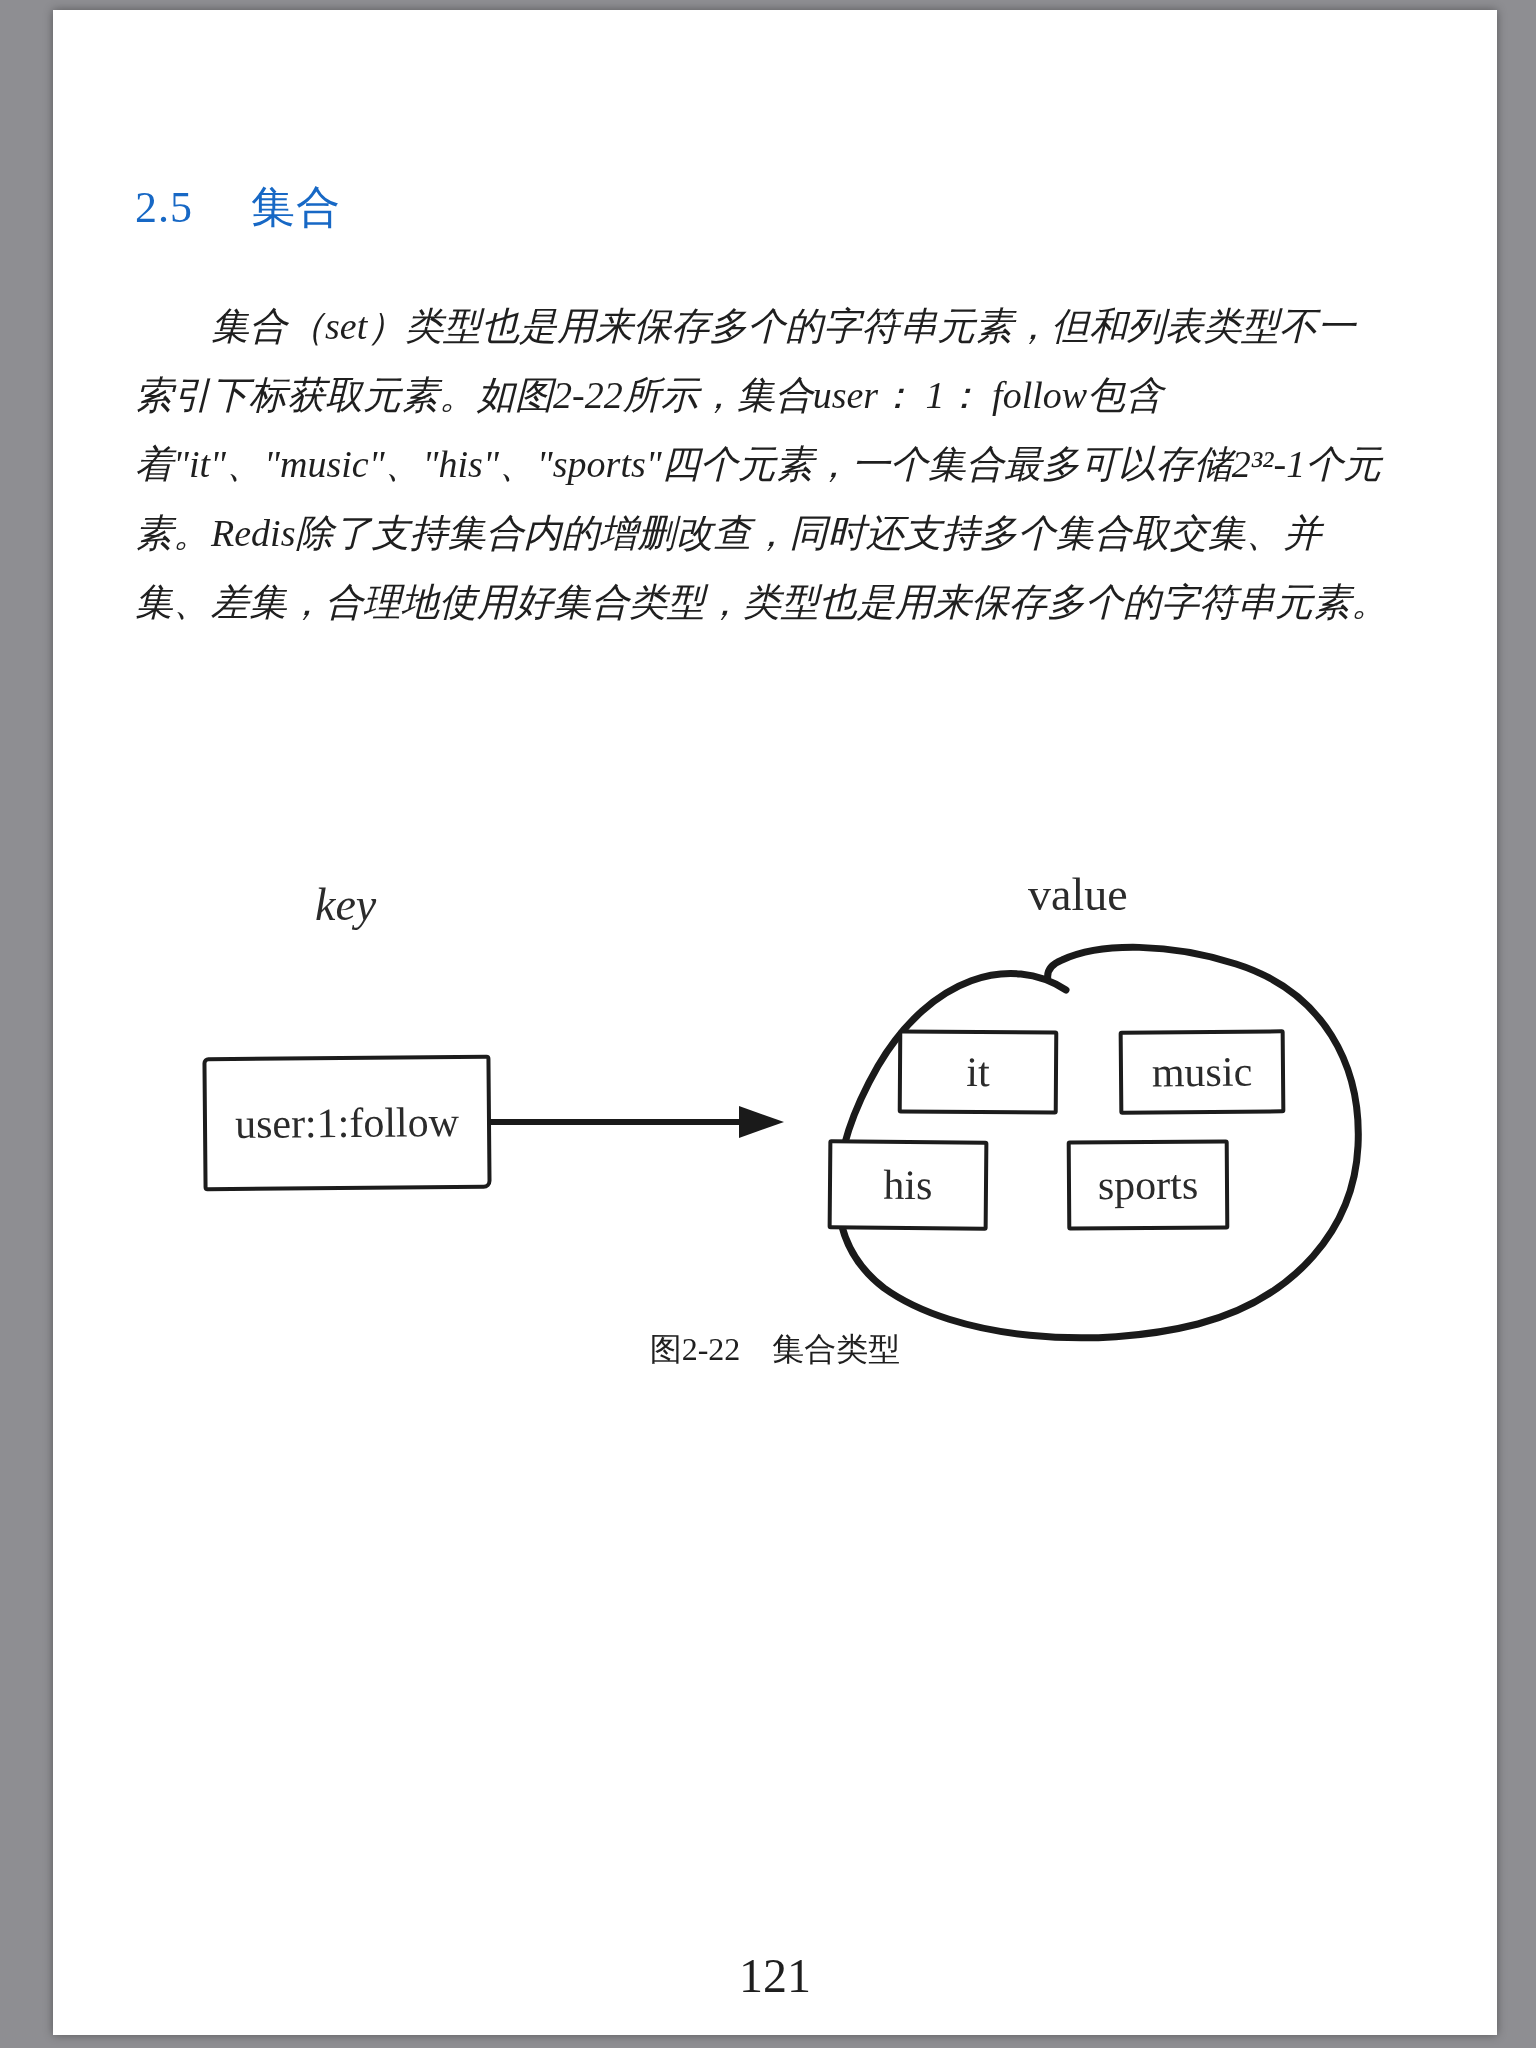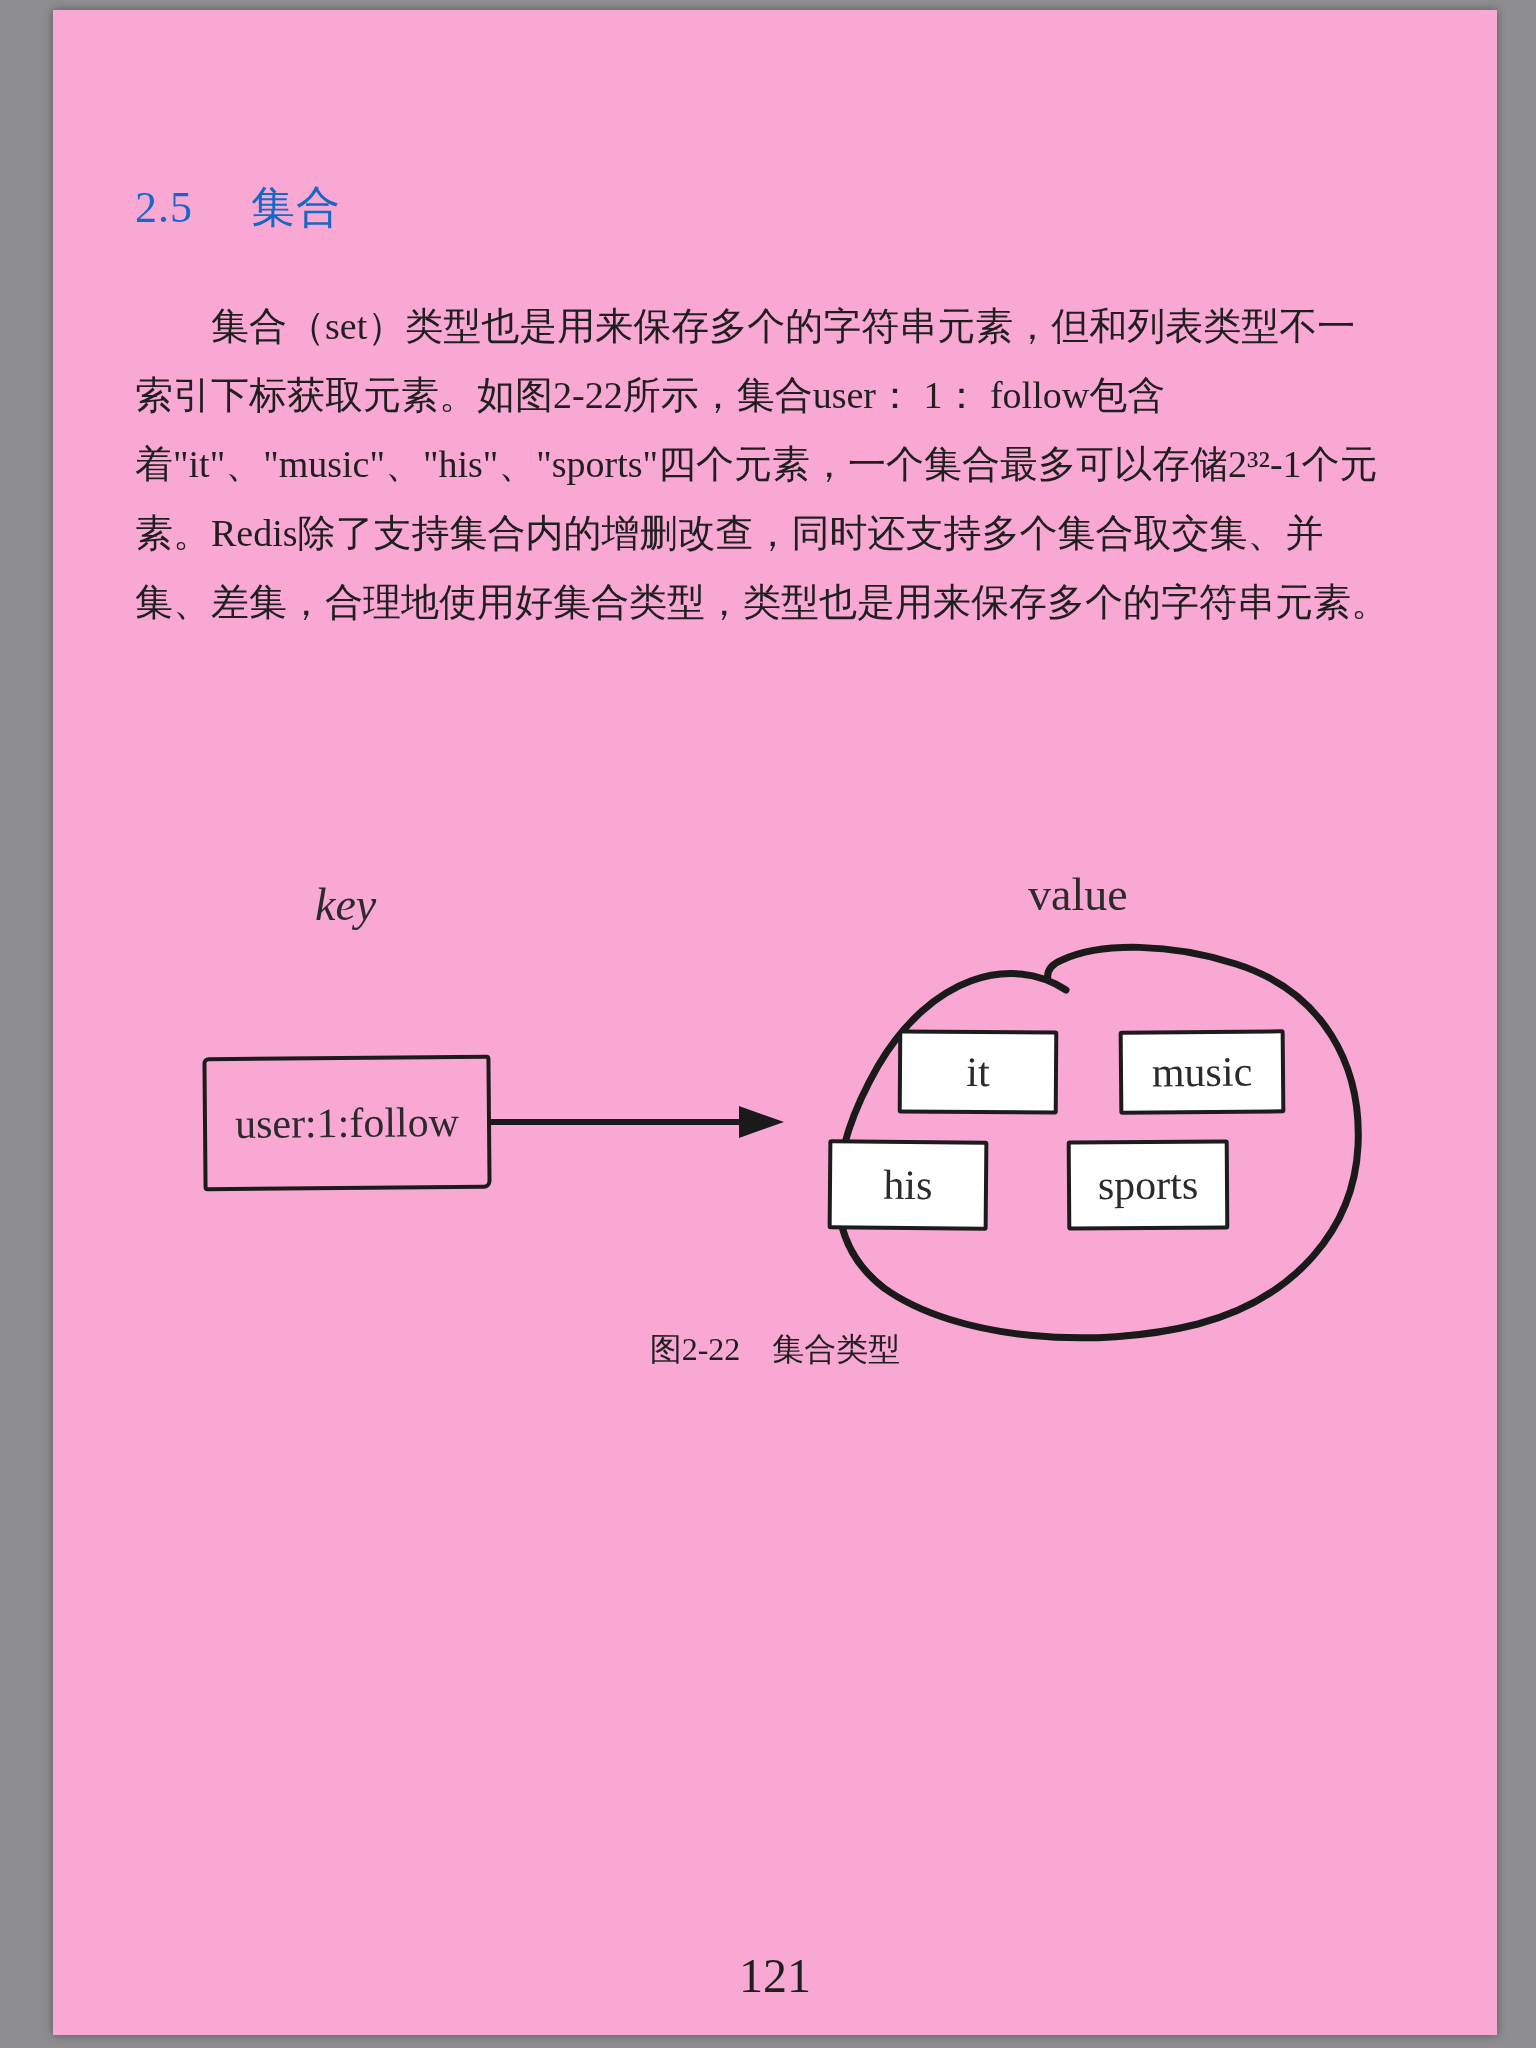--- a/index.html
+++ b/index.html
@@ -5,34 +5,34 @@
   html,body{margin:0;padding:0;}
   body{
     width:1536px;height:2048px;
     background:#8e8e92;
     overflow:hidden;
     font-family:"Liberation Serif","DejaVu Serif",serif;
   }
   .page{
     position:absolute;left:53px;top:10px;
     width:1444px;height:2025px;
-    background:#f9a8d4;
+    background:#ffffff;
     box-shadow:0 0 9px rgba(0,0,0,.38);
   }
   
   .heading{
     position:absolute;left:82px;top:168px;margin:0;
     font-size:44px;font-weight:normal;color:#1768c5;
     letter-spacing:1px;white-space:nowrap;
   }
   .heading .sec-title{margin-left:58px;}
   
   .para{
     position:absolute;left:82px;top:282px;width:1290px;
-    font-size:38px;line-height:69px;color:#1f1f1f;
+    font-size:38px;line-height:69px;color:#1f1f1f;font-style:italic;
   }
   .pline{white-space:nowrap;}
   .pline.indent{text-indent:76px;}
   
   .fig{position:absolute;left:0;top:0;width:100%;height:100%;}
   .lbl{
     position:absolute;font-size:46px;color:#2b2b2b;
   }
   .lbl.key{left:262px;top:868px;font-style:italic;}
   .lbl.val{left:975px;top:858px;text-align:center;}

